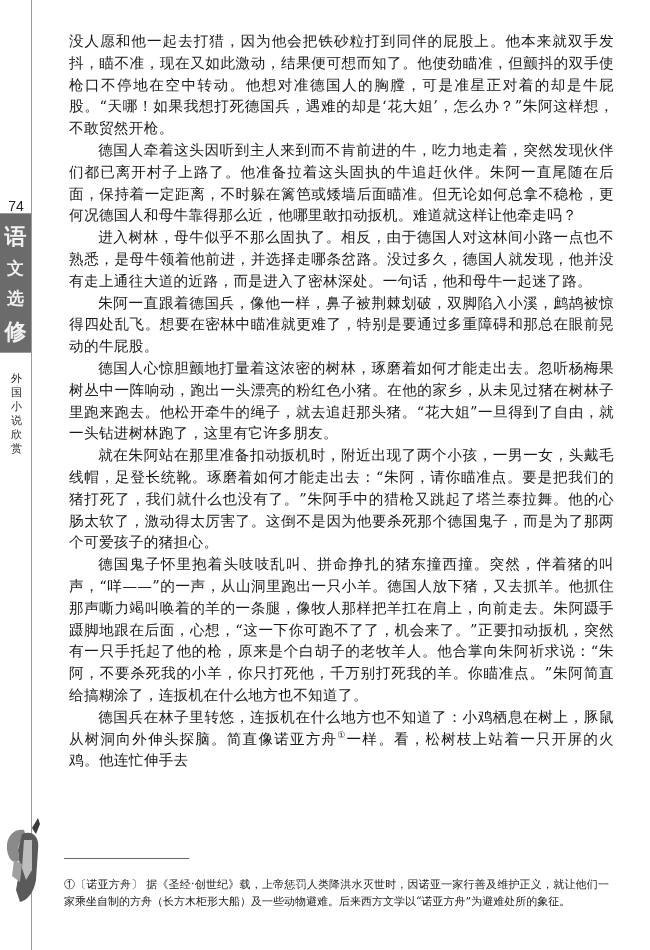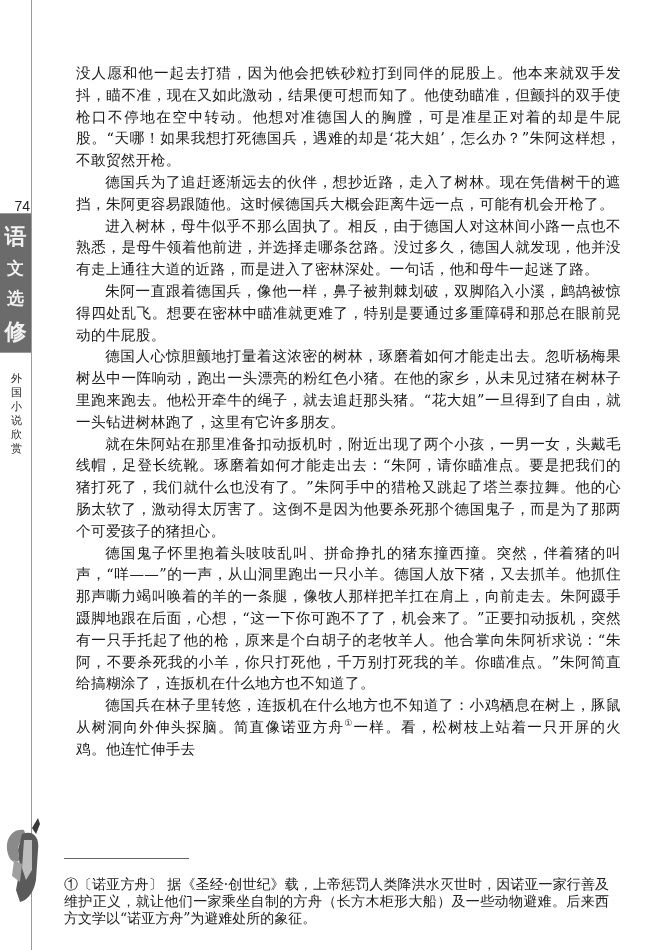--- a/index.html
+++ b/index.html
@@ -5,21 +5,21 @@
   html, body { margin:0; padding:0; }
   body {
     width:650px; height:950px; position:relative; overflow:hidden;
     background:#ffffff; color:#1a1a1a;
     font-family: "DejaVu Serif", "Liberation Serif", serif;
   }
   .vrule {
     position:absolute; left:31px; top:0; width:1px; height:950px; background:#9a9a9a;
   }
   .page-number {
-    position:absolute; left:2px; top:198px; width:28px; text-align:right;
+    position:absolute; left:2px; top:198px; width:28px; text-align:center;
     font-family: "Liberation Sans", sans-serif; font-size:14px; color:#222;
   }
   .hrule-top {
     position:absolute; left:0; top:213px; width:32px; height:1px; background:#9a9a9a;
   }
   .brand-block {
     position:absolute; left:0; top:214px; width:31px; height:138px;
     background:#6b6b6b;
     display:flex; flex-direction:column; align-items:center; justify-content:space-around;
     padding:4px 0; box-sizing:border-box;
@@ -34,33 +34,32 @@
   }
   .series-vertical {
     position:absolute; left:8px; top:372px; width:14px;
     font-size:11px; line-height:14px; color:#222; text-align:right;
     font-family: "DejaVu Sans", sans-serif;
   }
   .statue {
     position:absolute; left:2px; top:810px; width:44px; height:100px;
   }
   .content {
-    position:absolute; left:76px; top:30px; width:545px;
+    position:absolute; left:69px; top:30px; width:545px;
     font-size:14.6px; line-height:21.8px; letter-spacing:0.35px;
     text-align:justify;
-    margin-top:32px;
   }
   .content p { margin:0; text-indent:2em; }
   .content p.cont { text-indent:0; }
   .footnote-rule {
     position:absolute; left:64px; top:858px; width:125px; height:1px; background:#666;
   }
   .footnote {
     position:absolute; left:64px; top:876px; width:545px;
-    font-size:14px; line-height:17px; color:#222; text-align:justify;
+    font-size:11px; line-height:17px; color:#222; text-align:justify;
   }
   sup.fn { font-size:9px; vertical-align:super; line-height:0; }
 </style>
 </head>
 <body>
 
 <div class="vrule"></div>
 
 <div class="page-number">74</div>
 <div class="hrule-top"></div>
@@ -78,21 +77,21 @@
 <svg class="statue" viewBox="0 0 44 100">
   <path d="M30 18 L36 8 L38 14 L34 24 Z" fill="#3a3a3a"></path>
   <path d="M22 20 C10 18 2 30 6 44 C8 52 14 54 18 50 C14 42 16 30 24 26 Z" fill="#8a8a8a"></path>
   <path d="M20 24 C30 20 38 26 36 40 L34 70 C32 82 26 90 18 92 L14 80 L18 58 L16 40 Z" fill="#5a5a5a"></path>
   <path d="M22 30 L30 30 L30 60 L24 70 L20 58 Z" fill="#bdbdbd"></path>
   <path d="M12 50 L20 54 L18 72 L10 66 Z" fill="#a0a0a0"></path>
 </svg>
 
 <div class="content">
   <p class="cont">没人愿和他一起去打猎，因为他会把铁砂粒打到同伴的屁股上。他本来就双手发抖，瞄不准，现在又如此激动，结果便可想而知了。他使劲瞄准，但颤抖的双手使枪口不停地在空中转动。他想对准德国人的胸膛，可是准星正对着的却是牛屁股。“天哪！如果我想打死德国兵，遇难的却是‘花大姐’，怎么办？”朱阿这样想，不敢贸然开枪。</p>
-  <p>德国兵为了追赶逐渐远去的伙伴，想抄近路，走入了树林。现在凭借树干的遮挡，朱阿更容易跟随他。这时候德国兵大概会距离牛远一点，可能有机会开枪了。</p>
+  <p>德国人牵着这头因听到主人来到而不肯前进的牛，吃力地走着，突然发现伙伴们都已离开村子上路了。他准备拉着这头固执的牛追赶伙伴。朱阿一直尾随在后面，保持着一定距离，不时躲在篱笆或矮墙后面瞄准。但无论如何总拿不稳枪，更何况德国人和母牛靠得那么近，他哪里敢扣动扳机。难道就这样让他牵走吗？</p>
   <p>进入树林，母牛似乎不那么固执了。相反，由于德国人对这林间小路一点也不熟悉，是母牛领着他前进，并选择走哪条岔路。没过多久，德国人就发现，他并没有走上通往大道的近路，而是进入了密林深处。一句话，他和母牛一起迷了路。</p>
   <p>朱阿一直跟着德国兵，像他一样，鼻子被荆棘划破，双脚陷入小溪，鹧鸪被惊得四处乱飞。想要在密林中瞄准就更难了，特别是要通过多重障碍和那总在眼前晃动的牛屁股。</p>
   <p>德国人心惊胆颤地打量着这浓密的树林，琢磨着如何才能走出去。忽听杨梅果树丛中一阵响动，跑出一头漂亮的粉红色小猪。在他的家乡，从未见过猪在树林子里跑来跑去。他松开牵牛的绳子，就去追赶那头猪。“花大姐”一旦得到了自由，就一头钻进树林跑了，这里有它许多朋友。</p>
   <p>就在朱阿站在那里准备扣动扳机时，附近出现了两个小孩，一男一女，头戴毛线帽，足登长统靴。琢磨着如何才能走出去：“朱阿，请你瞄准点。要是把我们的猪打死了，我们就什么也没有了。”朱阿手中的猎枪又跳起了塔兰泰拉舞。他的心肠太软了，激动得太厉害了。这倒不是因为他要杀死那个德国鬼子，而是为了那两个可爱孩子的猪担心。</p>
   <p>德国鬼子怀里抱着头吱吱乱叫、拼命挣扎的猪东撞西撞。突然，伴着猪的叫声，“咩——”的一声，从山洞里跑出一只小羊。德国人放下猪，又去抓羊。他抓住那声嘶力竭叫唤着的羊的一条腿，像牧人那样把羊扛在肩上，向前走去。朱阿蹑手蹑脚地跟在后面，心想，“这一下你可跑不了了，机会来了。”正要扣动扳机，突然有一只手托起了他的枪，原来是个白胡子的老牧羊人。他合掌向朱阿祈求说：“朱阿，不要杀死我的小羊，你只打死他，千万别打死我的羊。你瞄准点。”朱阿简直给搞糊涂了，连扳机在什么地方也不知道了。</p>
   <p><span>德国兵在林子里转悠，连扳机在什么地方也不知道了：小鸡栖息在树上，豚鼠从树洞向外伸头探脑。简直像诺亚方舟</span><sup class="fn">①</sup><span>一样。看，松树枝上站着一只开屏的火鸡。他连忙伸手去</span></p>
 </div>
 
 <div class="footnote-rule"></div>
 

